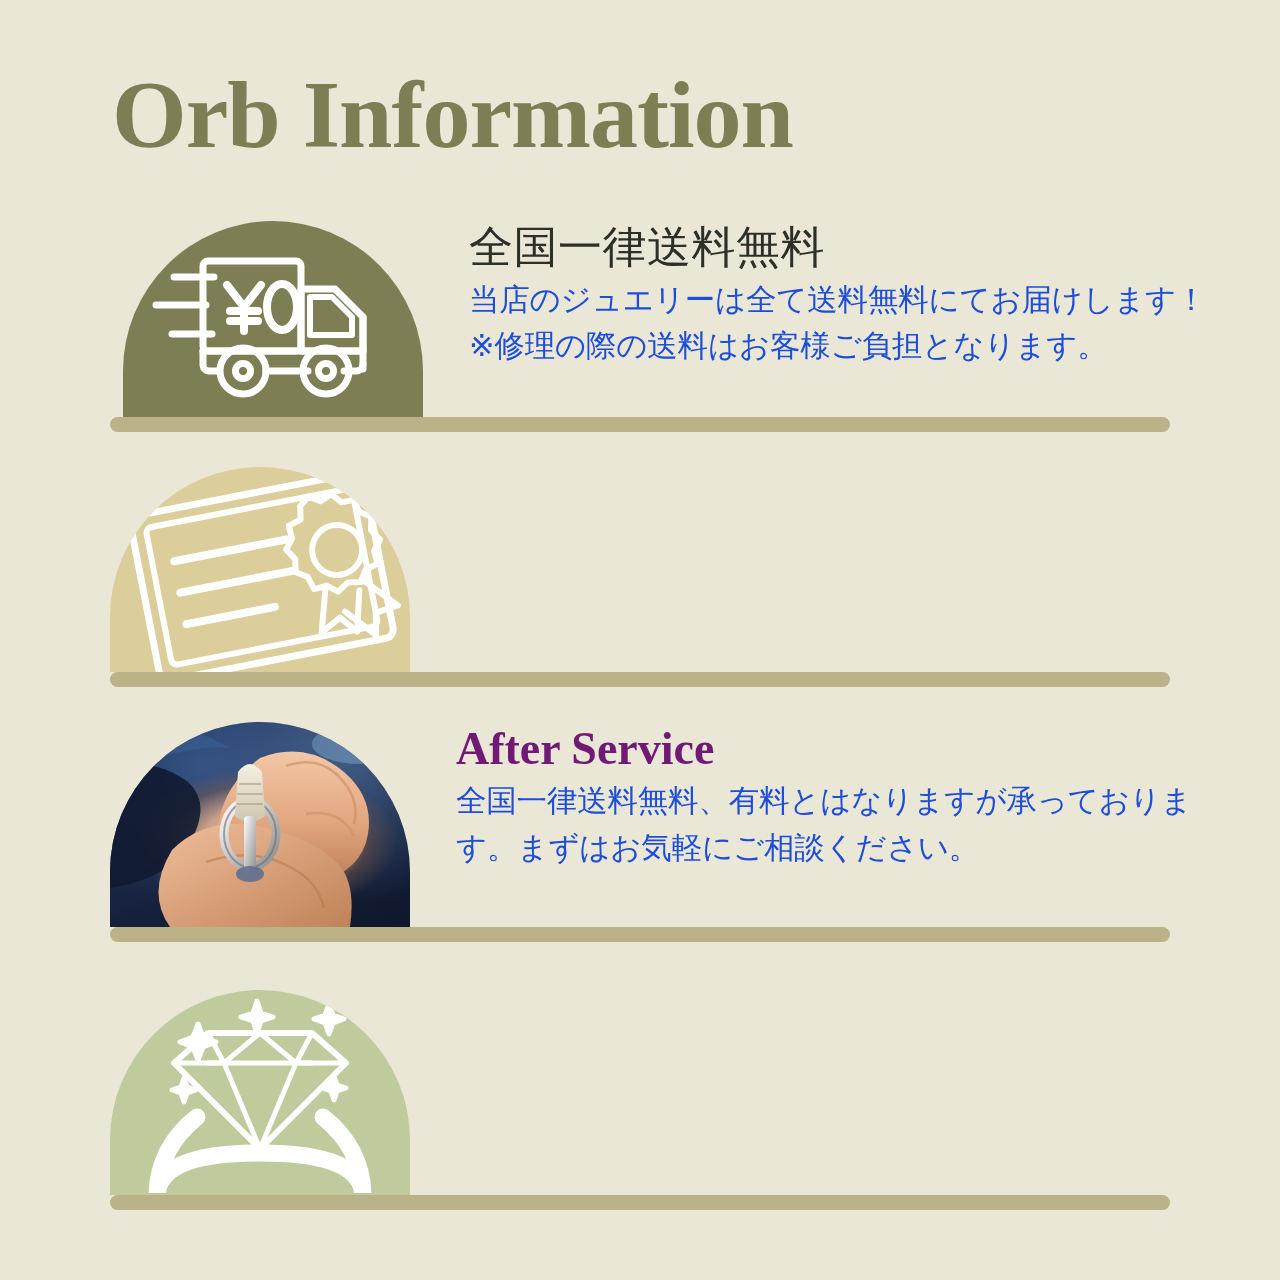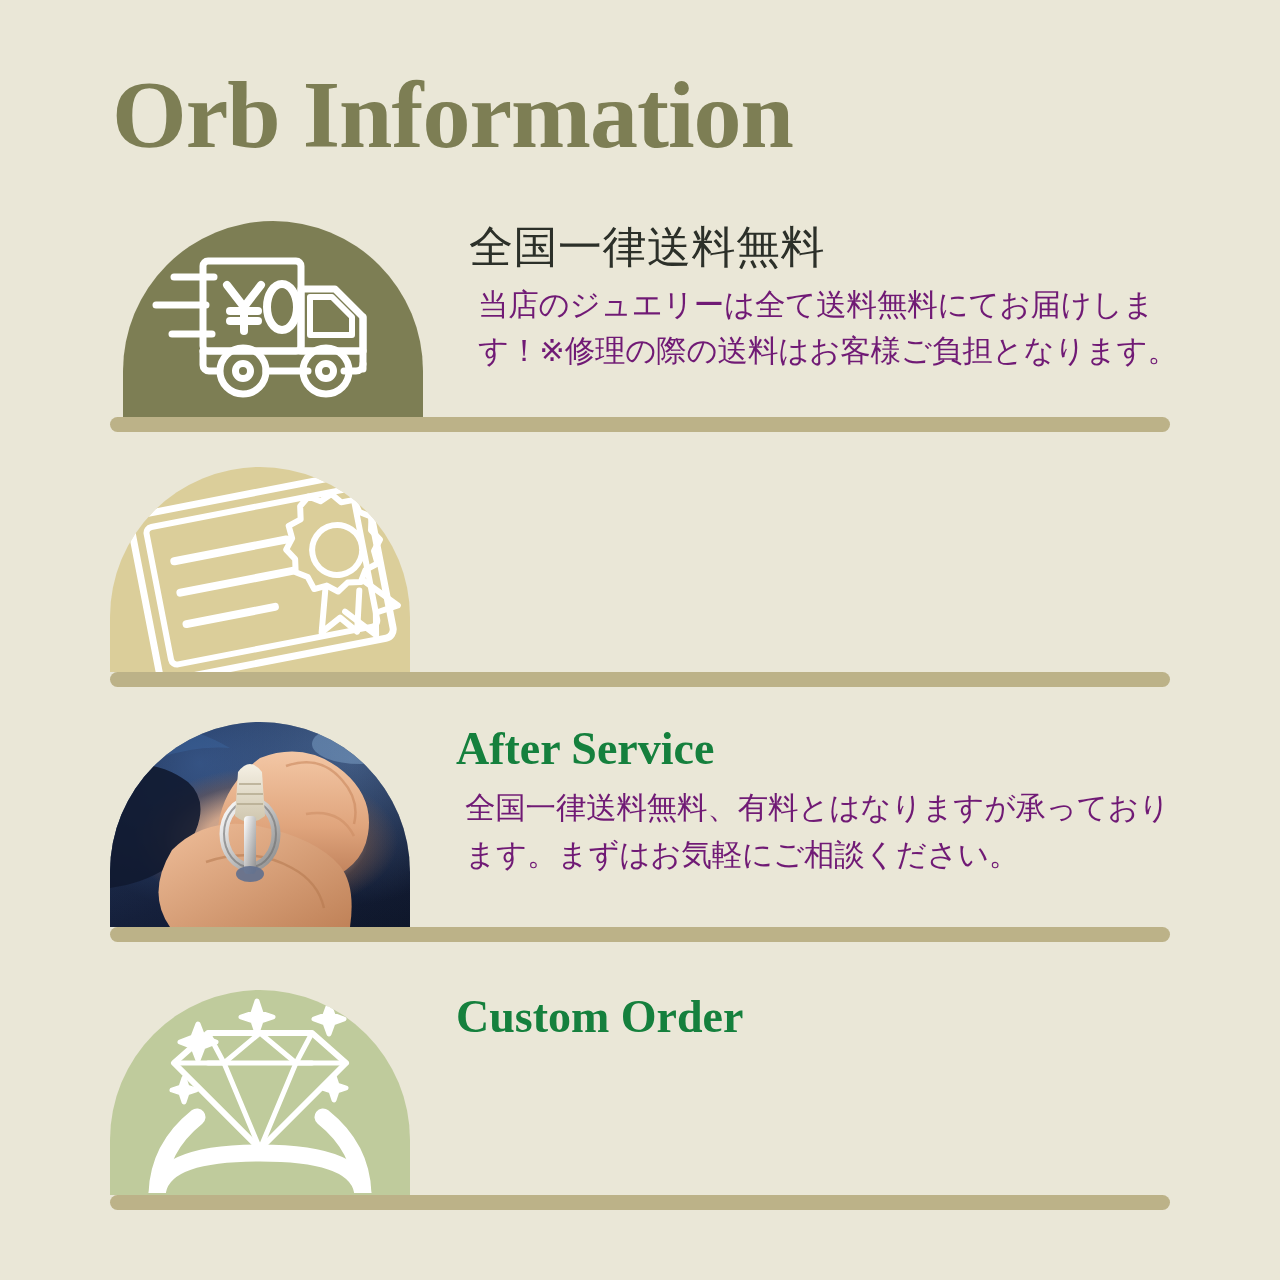--- a/index.html
+++ b/index.html
@@ -90,33 +90,33 @@
     font-weight: 400;
     color: #2C3029;
     line-height: 1.18;
     letter-spacing: 0.5px;
     margin: 0 0 4px 0;
   }
   .sec-title-en {
     font-family: "Liberation Serif", "DejaVu Serif", serif;
     font-size: 46px;
     font-weight: 700;
-    color: #15803d;
+    color: #701a75;
     line-height: 1.18;
     letter-spacing: 0px;
     margin: 0 0 2px 0;
   }
   .sec-desc {
     font-family: "DejaVu Sans", "Liberation Sans", sans-serif;
     font-size: 30.5px;
     font-weight: 400;
-    color: #701a75;
+    color: #1d4ed8;
     line-height: 1.52;
     letter-spacing: -0.2px;
-    margin: 9px;
+    margin: 0;
   }
 
   
   .divider {
     position: absolute;
     left: 110px;
     width: 1060px;
     height: 15px;
     border-radius: 8px;
     background: #BCB288;
@@ -292,20 +292,19 @@
               <path d="M190 22 l4 -11 l4 11 l11 4 l-11 4 l-4 11 l-4 -11 l-11 -4 z" fill="#FFFFFF"></path>
               <path d="M118 20 l4 -12 l4 12 l12 4 l-12 4 l-4 12 l-4 -12 l-12 -4 z" fill="#FFFFFF"></path>
               <path d="M196 92 l3 -9 l3 9 l9 3 l-9 3 l-3 9 l-3 -9 l-9 -3 z" fill="#FFFFFF"></path>
               <path d="M46 94 l3 -9 l3 9 l9 3 l-9 3 l-3 9 l-3 -9 l-9 -3 z" fill="#FFFFFF"></path>
             </g>
           </svg>
         </div>
       </div>
 
       <div class="txt">
-        <div class="sec-title-en">Custom Order</div>
       </div>
 
     </div>
   </div>
   <div class="divider" style="top:1195px;"></div>
 
 </div>
 
 </body></html>

